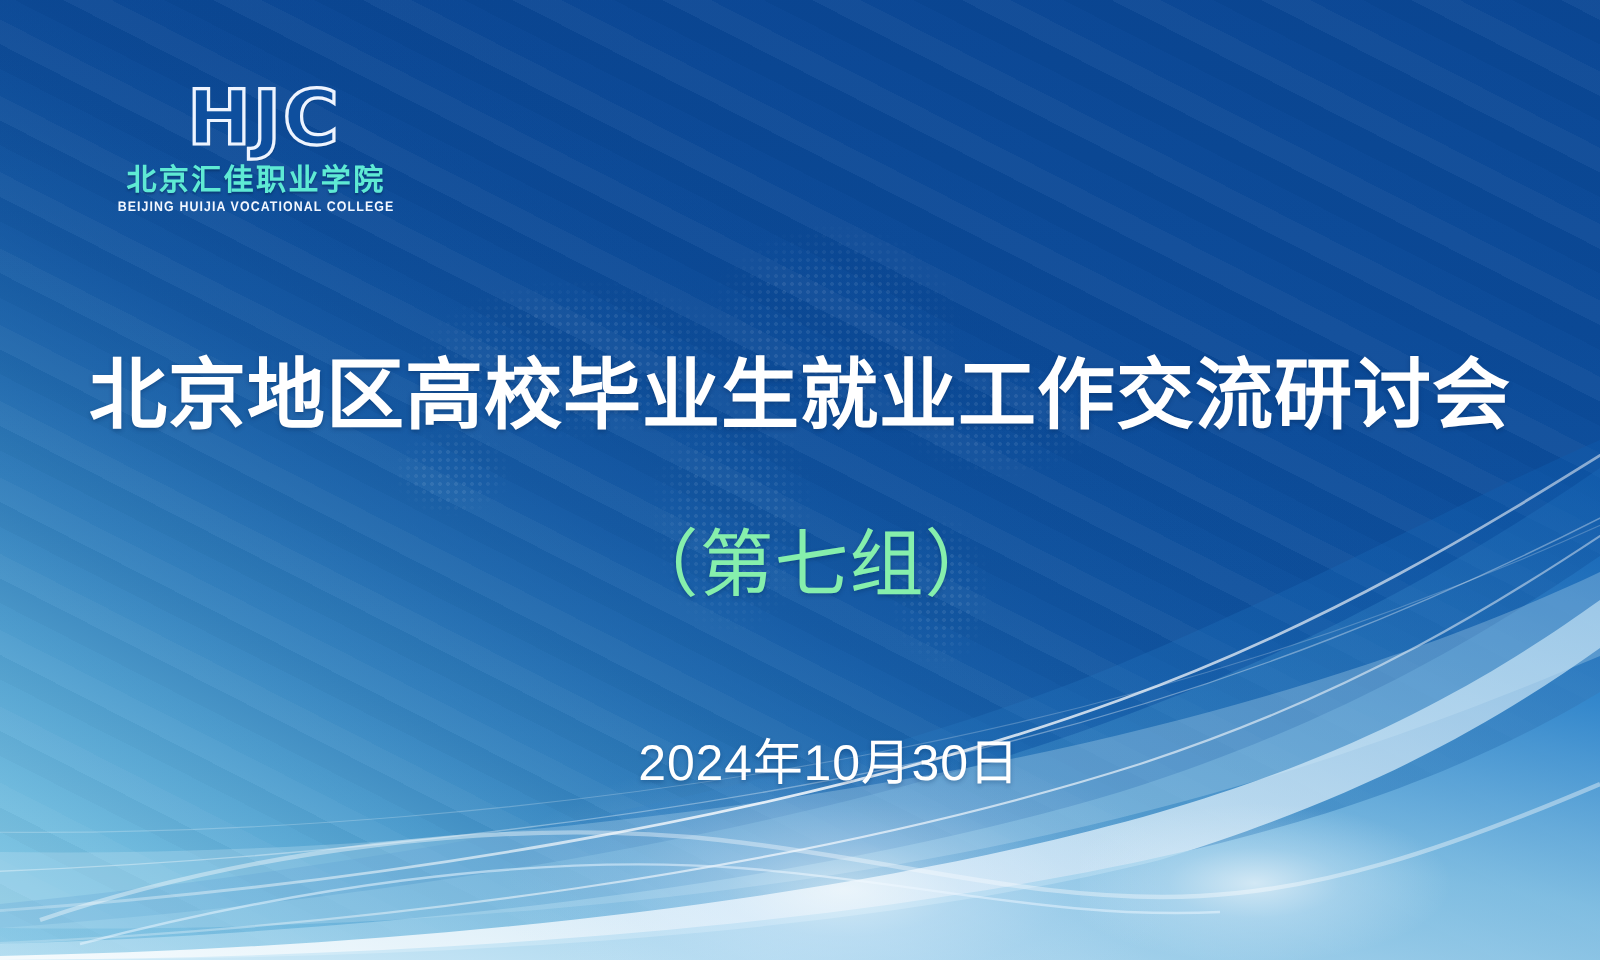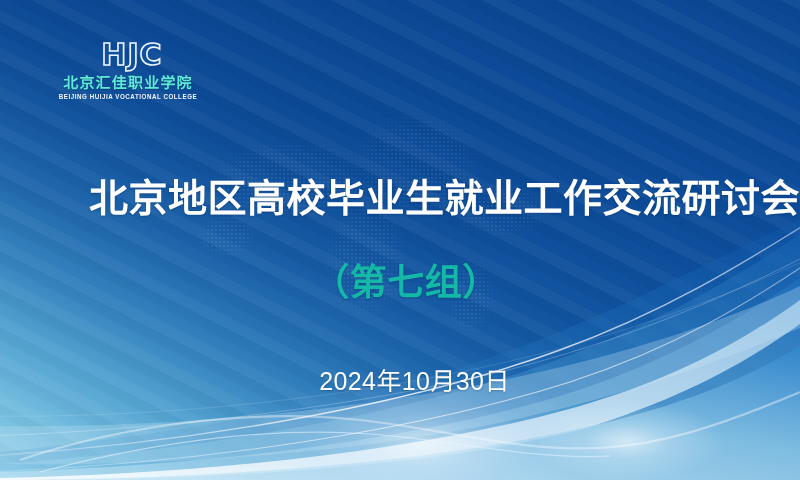--- a/index.html
+++ b/index.html
@@ -113,21 +113,21 @@
   #logo {
     position: absolute;
     left: 58px;
     top: 40px;
     width: 140px;
     text-align: center;
     line-height: 1;
   }
   .logo-mark {
     font-family: "DejaVu Sans", "Liberation Sans", sans-serif;
-    font-size: 30px;
+    font-size: 38px;
     font-weight: bold;
     letter-spacing: 1px;
     color: #0e4f9e;
     -webkit-text-stroke: 1.6px #eef4ff;
     text-shadow:
       0 0 1px rgba(255,255,255,0.85),
       1px 1px 0 rgba(10,60,120,0.6);
     display: block;
     margin: 0 0 5px 8px;
   }
@@ -158,28 +158,27 @@
     text-align: center;
   }
   .title-main {
     display: block;
     font-size: 39px;
     font-weight: bold;
     color: #ffffff;
     letter-spacing: 0.5px;
     line-height: 1.18;
     text-shadow: 0 1px 2px rgba(4,40,86,0.38);
-    text-align: right;
   }
   .title-sub {
     display: block;
     margin-top: 30px;
     font-size: 37px;
-    font-weight: bold;
-    color: #14b8a6;
+    font-weight: normal;
+    color: #86efac;
     letter-spacing: 0.5px;
     text-shadow: 0 1px 2px rgba(4,40,86,0.34);
     margin-left: 12px;
   }
   #date-line {
     position: absolute;
     left: 0; right: 0;
     top: 361px;
     text-align: center;
     font-size: 25px;

